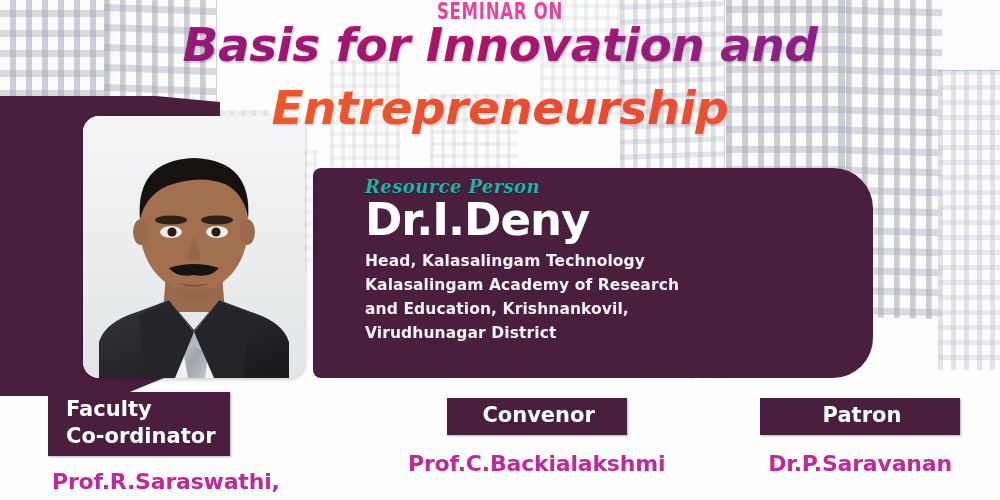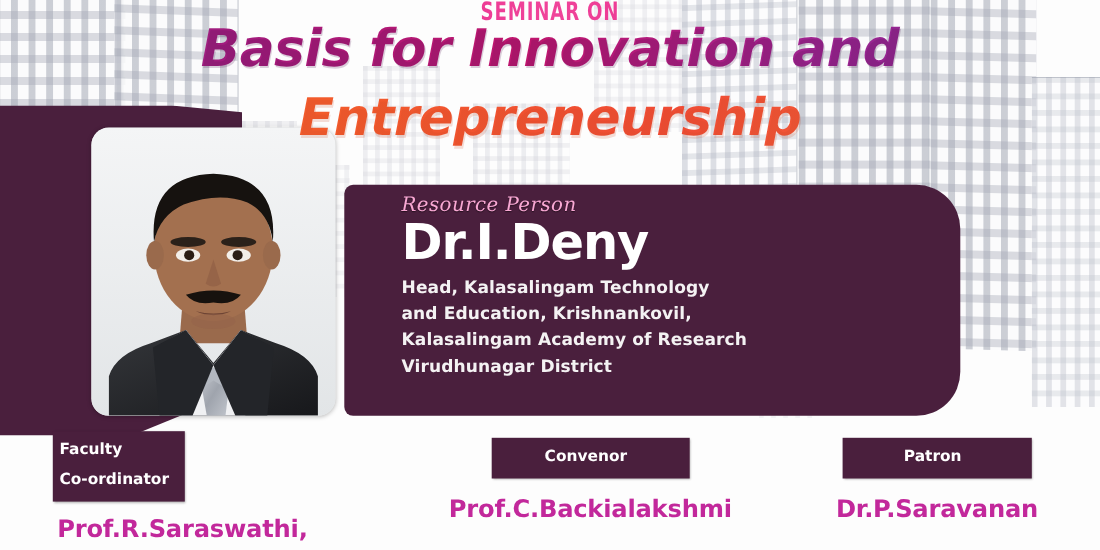--- a/index.html
+++ b/index.html
@@ -97,23 +97,23 @@
     left:313px; top:168px;
     width:560px; height:210px;
     background:#4a1f3d;
     border-radius:8px 40px 40px 8px;
     z-index:2;
     padding:8px 0 0 52px;
   }
   .res-label {
     font-family:"DejaVu Serif", serif;
     font-style:italic;
-    font-weight:normal;
+    font-weight:bold;
     font-size:18px;
-    color:#f9a8d4;
+    color:#14b8a6;
     letter-spacing:.4px;
     text-shadow:0 1px 1px rgba(0,0,0,.5);
     margin-bottom:-2px;
   }
   .res-name {
     font-family:"DejaVu Sans", sans-serif;
     font-weight:bold;
     font-size:45px;
     line-height:50px;
     color:#ffffff;
@@ -180,44 +180,44 @@
     text-shadow:1px 2px 0 rgba(200,70,40,.18);
   }
 
   
   .role { position:absolute; z-index:5; }
   .role-box {
     background:#4a1f3d;
     color:#ffffff;
     font-family:"DejaVu Sans", sans-serif;
     font-weight:bold;
-    font-size:14px;
+    font-size:21px;
     line-height:27px;
-    padding:4px 14px 6px 6px;
+    padding:4px 14px 6px 18px;
     display:inline-block;
     box-shadow:1px 1px 2px rgba(0,0,0,.3);
   }
   .role-box div { white-space:nowrap; }
   .role-name {
     margin-top:13px;
     font-family:"DejaVu Sans", sans-serif;
     font-weight:bold;
     font-size:22px;
     color:#c2289b;
     white-space:nowrap;
     letter-spacing:-.2px;
   }
 
   #role-faculty  { left:48px;  top:392px; }
   #role-faculty .role-name { margin-left:4px; }
   #role-convenor { left:408px; top:398px; text-align:center; }
   #role-convenor .role-box { width:180px; text-align:center; }
   #role-convenor .role-name { margin-top:16px; }
   #role-patron   { left:760px; top:398px; text-align:center; }
-  #role-patron .role-box { width:172px; text-align:center; }
+  #role-patron .role-box { width:200px; text-align:center; }
   #role-patron .role-name { margin-top:16px; }
 </style>
 </head>
 <body>
 
 <div id="poster">
 
   <div class="sky">
     <div class="tower win-a t1"></div>
     <div class="tower win-a t2"></div>
@@ -304,22 +304,22 @@
 
   <div class="seminar-on">SEMINAR ON</div>
   <div class="title1">Basis for Innovation and</div>
   <div class="title2">Entrepreneurship</div>
 
   <div class="card">
     <div class="res-label">Resource Person</div>
     <div class="res-name">Dr.I.Deny</div>
     <div class="res-affil">
       <div>Head, Kalasalingam Technology</div>
+      <div>Kalasalingam Academy of Research</div>
       <div>and Education, Krishnankovil,</div>
-      <div>Kalasalingam Academy of Research</div>
       <div>Virudhunagar District</div>
     </div>
   </div>
 
   <div class="role" id="role-faculty">
     <div class="role-box">
       <div>Faculty</div>
       <div>Co-ordinator</div>
     </div>
     <div class="role-name">Prof.R.Saraswathi,</div>

